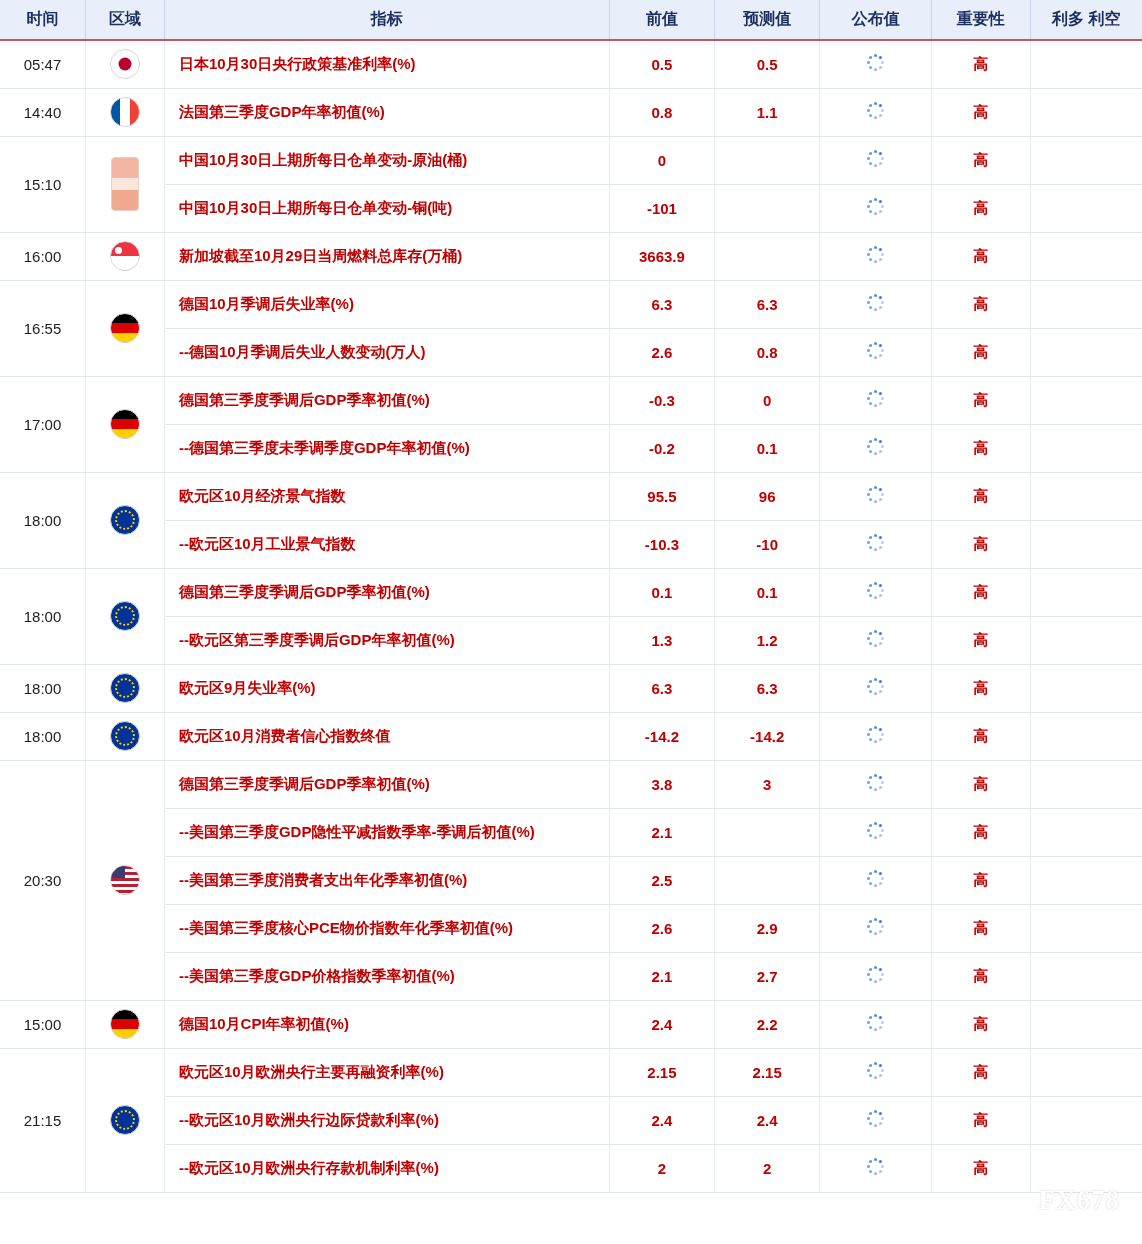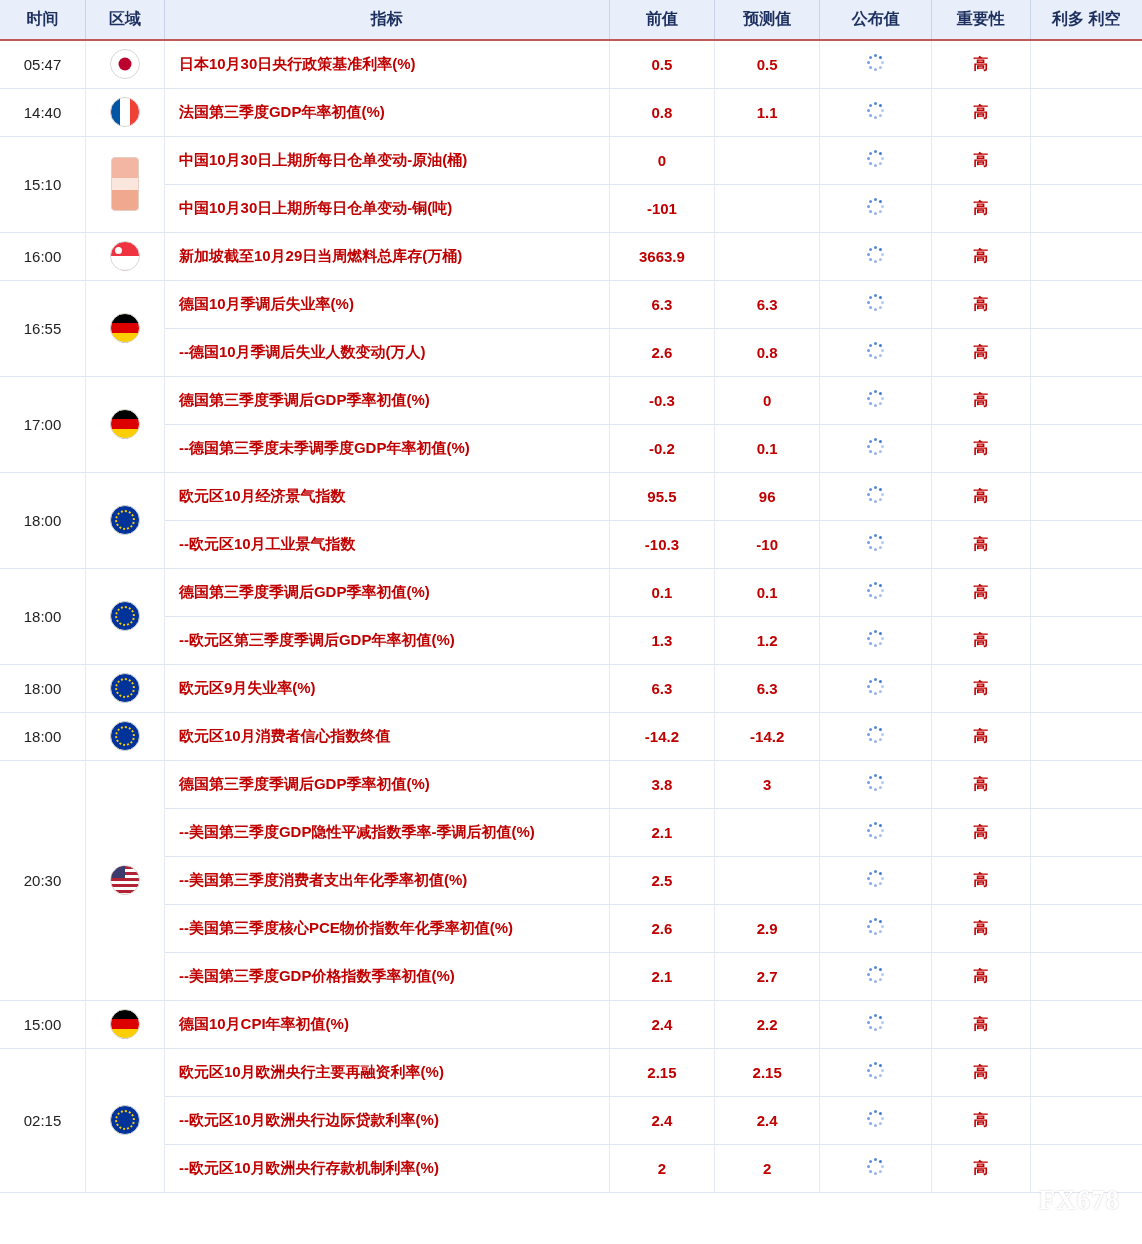--- a/index.html
+++ b/index.html
@@ -360,21 +360,21 @@
           <td class="time" rowspan="1">15:00</td>
           <td class="area" rowspan="1"><span class="flag de"></span></td>
           <td class="ind">德国10月CPI年率初值(%)</td>
           <td class="num">2.4</td>
           <td class="num">2.2</td>
           <td class="pub"><span class="spinner"><i style="transform: translate(7px, 0px); opacity: 0.35;"></i><i style="transform: translate(4.95px, 4.95px); opacity: 0.43;"></i><i style="transform: translate(0px, 7px); opacity: 0.51;"></i><i style="transform: translate(-4.95px, 4.95px); opacity: 0.59;"></i><i style="transform: translate(-7px, 0px); opacity: 0.68;"></i><i style="transform: translate(-4.95px, -4.95px); opacity: 0.76;"></i><i style="transform: translate(0px, -7px); opacity: 0.84;"></i><i style="transform: translate(4.95px, -4.95px); opacity: 0.92;"></i></span></td>
           <td class="imp">高</td>
           <td class="bias"></td>
         </tr>
         <tr>
-          <td class="time" rowspan="3">02:15</td>
+          <td class="time" rowspan="3">21:15</td>
           <td class="area" rowspan="3"><span class="flag eu"></span></td>
           <td class="ind">欧元区10月欧洲央行主要再融资利率(%)</td>
           <td class="num">2.15</td>
           <td class="num">2.15</td>
           <td class="pub"><span class="spinner"><i style="transform: translate(7px, 0px); opacity: 0.35;"></i><i style="transform: translate(4.95px, 4.95px); opacity: 0.43;"></i><i style="transform: translate(0px, 7px); opacity: 0.51;"></i><i style="transform: translate(-4.95px, 4.95px); opacity: 0.59;"></i><i style="transform: translate(-7px, 0px); opacity: 0.68;"></i><i style="transform: translate(-4.95px, -4.95px); opacity: 0.76;"></i><i style="transform: translate(0px, -7px); opacity: 0.84;"></i><i style="transform: translate(4.95px, -4.95px); opacity: 0.92;"></i></span></td>
           <td class="imp">高</td>
           <td class="bias"></td>
         </tr>
         <tr>
           <td class="ind">--欧元区10月欧洲央行边际贷款利率(%)</td>

